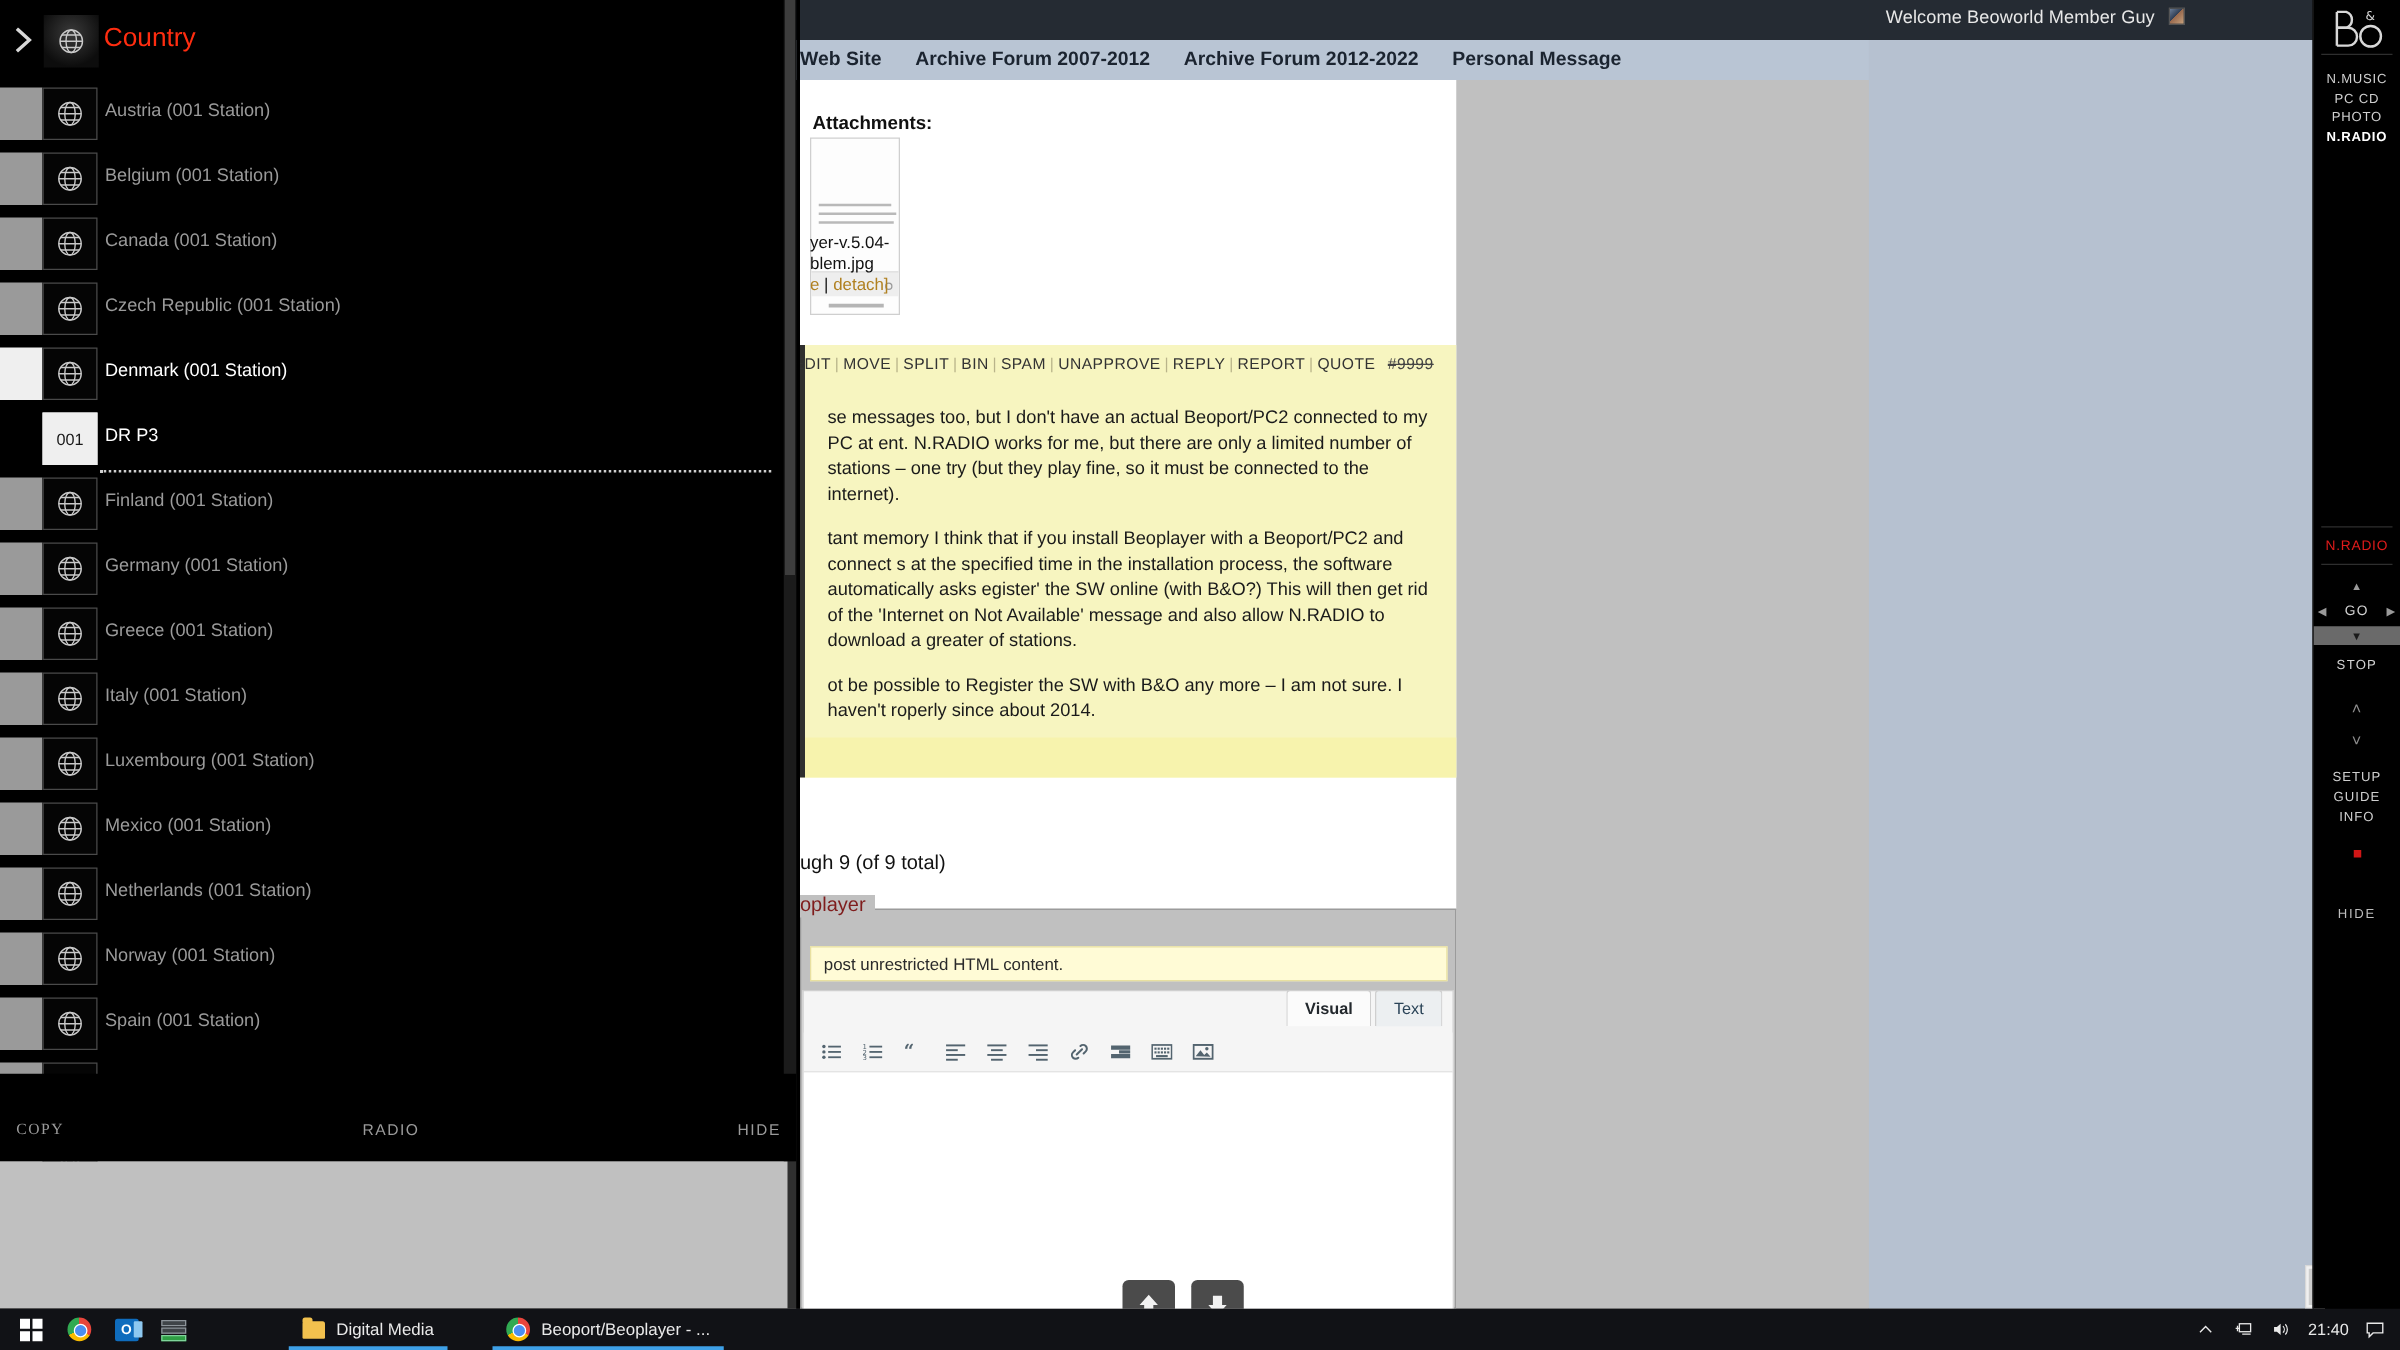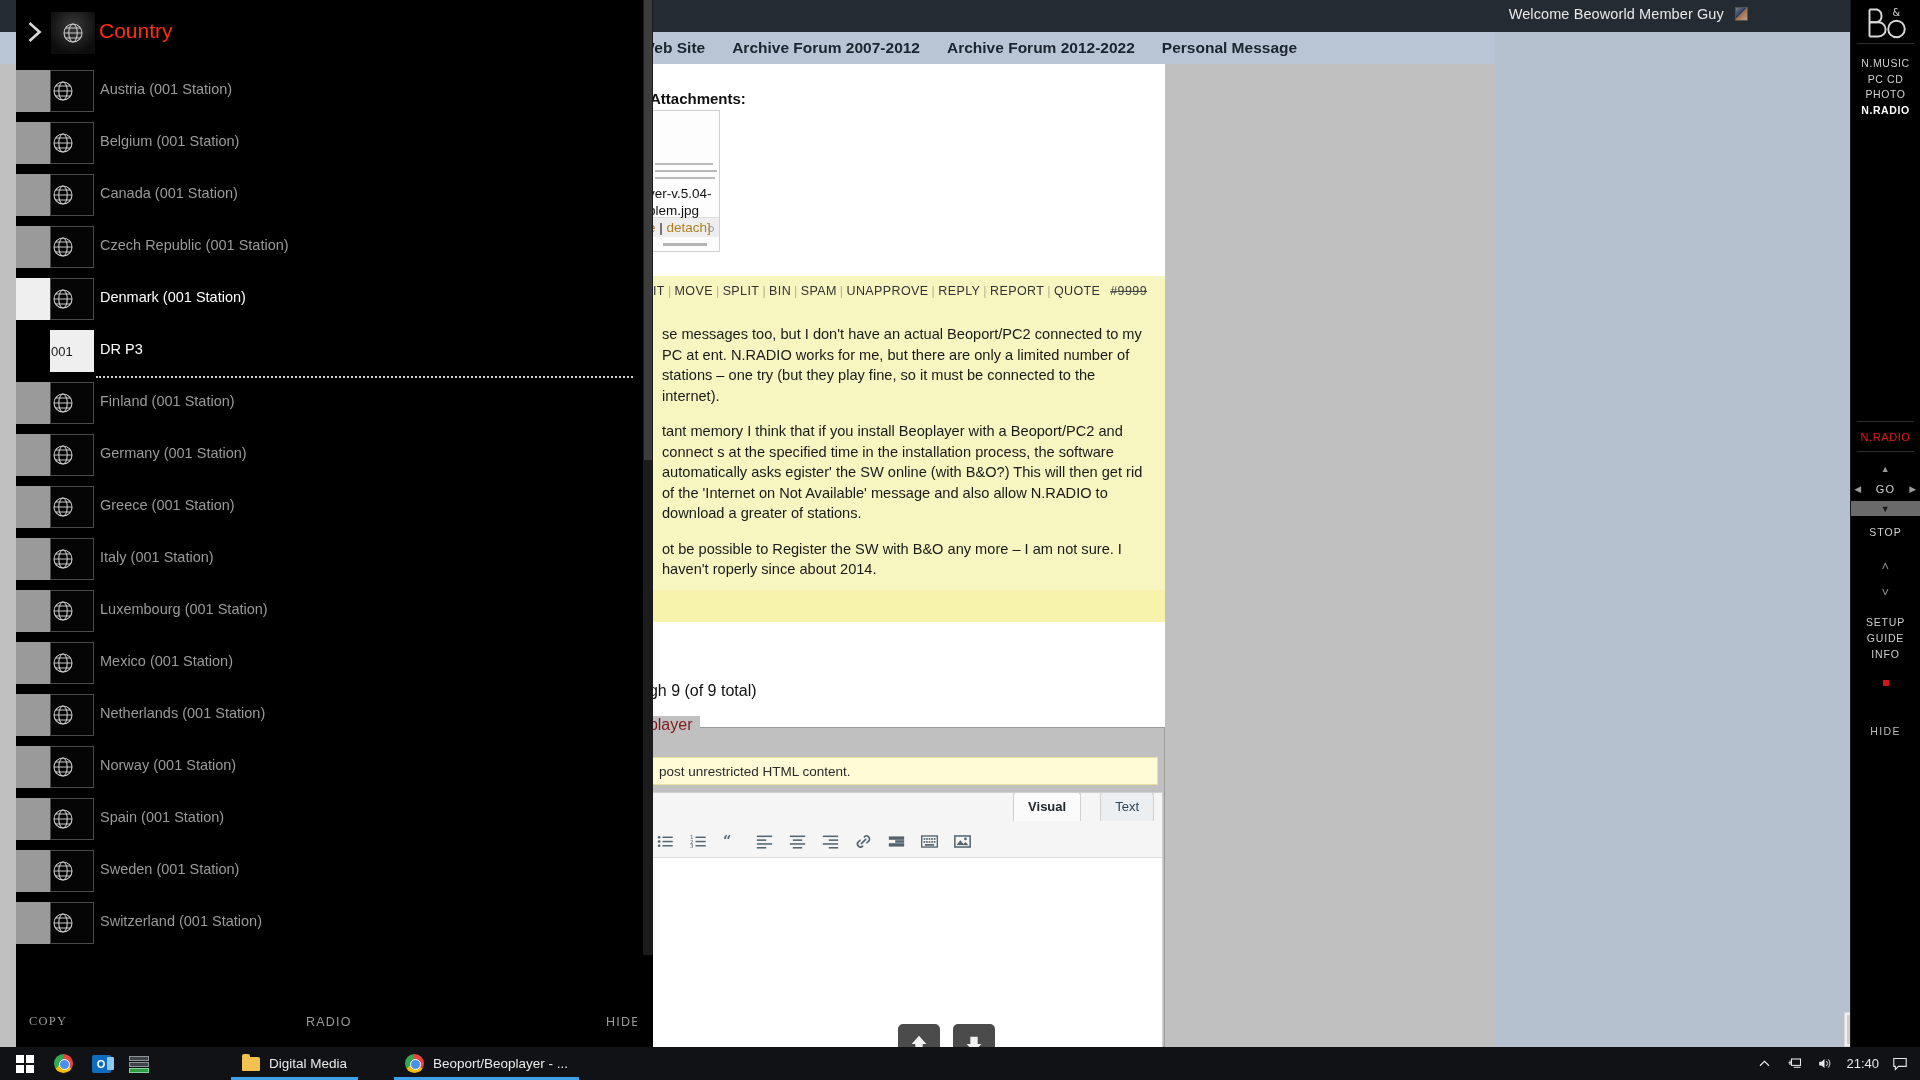--- a/index.html
+++ b/index.html
@@ -81,21 +81,21 @@
   .reply-box { position:absolute; left:640px; top:727px; width:525px; bottom:0;
     border:1px solid #9b9b9b; border-top:1px solid #9b9b9b; background:#c0c0c0; }
   .reply-fieldset-line { position:absolute; left:640px; top:727px; width:525px; height:1px;
     background:#9b9b9b; }
   .notice { position:absolute; left:648px; top:757px; width:510px; height:28px;
     background:#fffbd6; border:1px solid #e8e0a0; display:flex; align-items:center;
     padding-left:10px; font-size:13.5px; color:#2a2a2a; }
 
   .editor-wrap { position:absolute; left:642px; top:792px; width:521px; bottom:0;
     background:#f5f5f5; border:1px solid #cfcfcf; border-bottom:none; }
-  .tabs { position:absolute; right:8px; top:-1px; display:flex; gap:19px; }
+  .tabs { position:absolute; right:8px; top:-1px; display:flex; gap:3px; }
   .tab { padding:6px 14px 7px; font-size:13px; color:#2b4458; background:#eceff1;
     border:1px solid #cfcfcf; border-bottom:none; border-radius:3px 3px 0 0; }
   .tab.active { background:#fbfbfb; color:#23282d; font-weight:bold; }
   .toolbar { position:absolute; left:0; top:33px; width:100%; height:32px;
     background:#f5f5f5; border-bottom:1px solid #dedede;
     display:flex; align-items:center; padding-left:14px; gap:16px; }
   .tb-ico { width:17px; height:17px; color:#53646f; display:block; }
   .editor-canvas { position:absolute; left:0; top:65px; width:100%; bottom:0;
     background:#ffffff; }
 
@@ -133,37 +133,37 @@
     justify-content:center; font-size:9px; color:#1a1a1a; }
   .bo-stop { padding:10px 0 16px; font-size:10.5px; color:#d2d2d2; letter-spacing:1px; }
   .bo-chev { color:#8e8e8e; font-size:13px; line-height:26px; }
   .bo-menu { padding-top:8px; }
   .bo-menu div { line-height:16px; color:#cfcfcf; letter-spacing:.8px;text-align:center; }
   .bo-reddot { width:6px; height:6px; background:#d01616; margin:18px auto 0; }
   .bo-hide { position:absolute; left:0; right:0; top:725px; font-size:10.5px;
     letter-spacing:1.4px; color:#bdbdbd; }
 
   
-  #beoplayer { position:absolute; left:16px; top:0; width:637px; height:1047px;
+  #beoplayer { position:absolute; left:0; top:0; width:637px; height:929px;
     background:#000; z-index:60; overflow:hidden; }
   .bp-header { position:relative; height:66px; }
   .bp-chev { position:absolute; left:10px; top:21px; width:18px; height:22px;
     color:#d8d8d8; }
   .bp-head-tile { position:absolute; left:35px; top:12px; width:44px; height:42px;
     background:radial-gradient(circle at 50% 35%, #3a3a3a 0%, #0d0d0d 75%); }
   .bp-title { position:absolute; left:83px; top:19px; color:#ff2d10; font-size:21px; }
 
   .bp-list { position:relative; }
   .bp-row { position:relative; height:52px; }
   .bp-marker { position:absolute; left:0; top:4px; width:34px; height:42px;
     background:#9a9a9a; }
   .bp-marker.sel { background:#efefef; }
   .bp-tile { position:absolute; left:34px; top:4px; width:44px; height:42px;
     background:#050505; border:1px solid #4a4a4a;
-    display:flex; align-items:center; justify-content:flex-start; }
+    display:flex; align-items:center; justify-content:center; }
   .bp-tile.num { background:#efefef; border-color:#efefef; color:#1a1a1a;
     font-size:13px; }
   .bp-label { position:absolute; left:84px; top:15px; font-size:14.5px; color:#9a9a9a; }
   .bp-row.sel .bp-label { color:#ffffff; }
   .bp-row.station .bp-tile { left:34px; }
   .bp-row.station .bp-label { color:#ffffff; }
   .bp-dotted { position:absolute; left:80px; right:20px; bottom:0; height:1px;
     border-bottom:2px dotted #cfcfcf; }
   .globe { width:24px; height:24px; color:#c9c9c9; }
 

